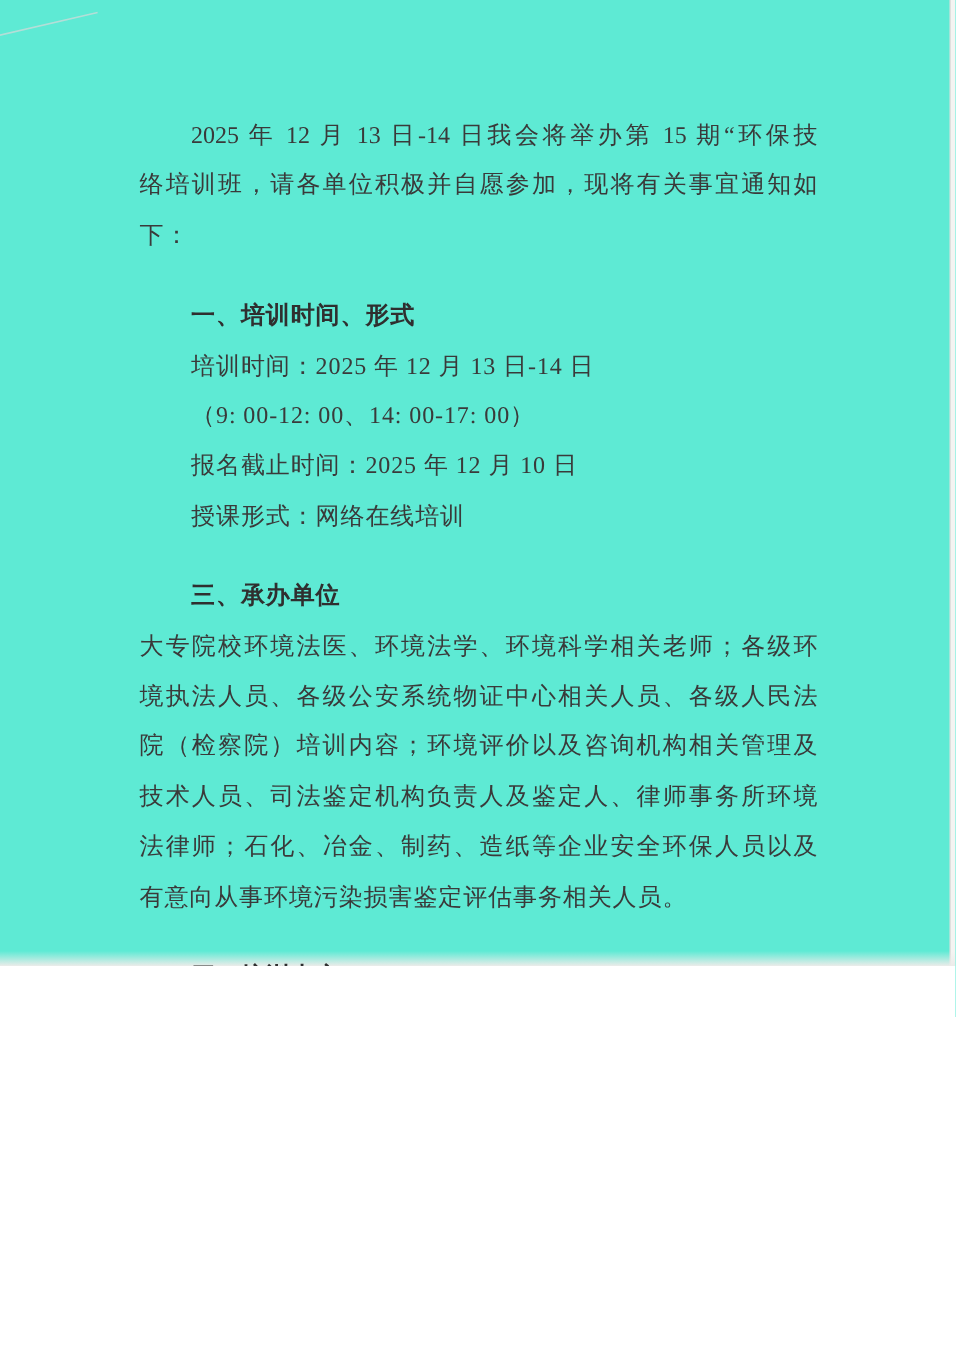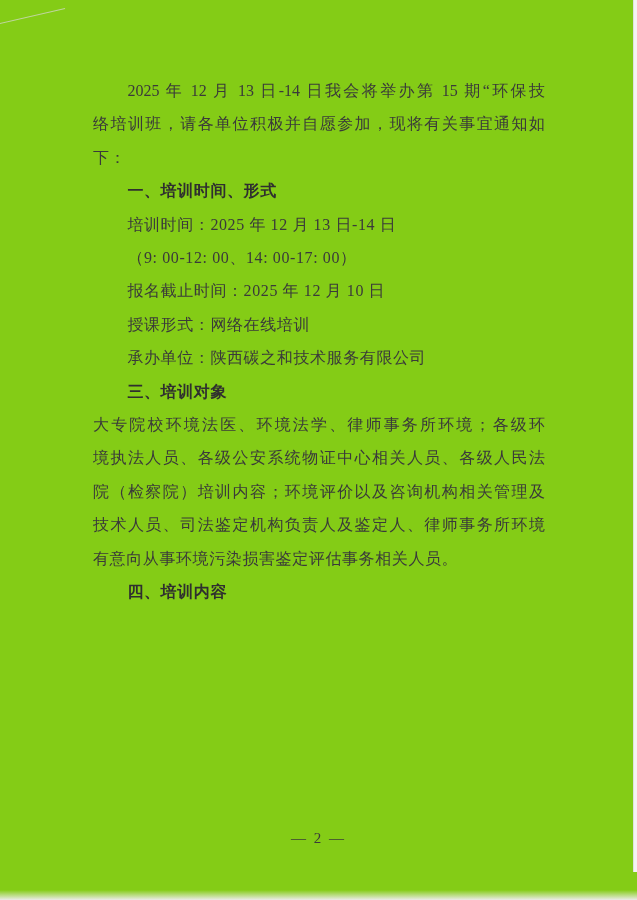--- a/index.html
+++ b/index.html
@@ -3,22 +3,22 @@
 <meta charset="utf-8">
 <style>
   html, body { margin: 0; padding: 0; }
   body {
     width: 637px; height: 900px;
     font-family: "Liberation Serif", "DejaVu Serif", serif;
     background: #ffffff;
   }
   .page {
     position: relative;
-    width: 637px; height: 900px;
-    background: #84cc16;
+    width: 637px; height: 644px;
+    background: #5eead4;
     overflow: hidden;
   }
   
   .crease {
     position: absolute; left: -6px; top: 16px;
     width: 72px; height: 1px;
     background: #d9d9d9; opacity: .7;
     transform: rotate(-13deg);
   }
   .scan-line {
@@ -42,21 +42,21 @@
     color: #3a3a3a;
   }
   .line {
     font-size: 16px;
     line-height: 33.4px;
     letter-spacing: 0.6px;
     white-space: normal;
   }
   .fill { text-align: justify; text-align-last: justify; letter-spacing: 0; }
   .indent { text-indent: 2.15em; }
-  .bold { font-weight: bold; color: #2f2f2f; }
+  .bold { font-weight: bold; color: #2f2f2f; margin-top: 20px; }
   .page-number {
     position: absolute; left: 0; top: 830px; width: 637px;
     text-align: center;
     font-size: 15px; letter-spacing: 2px;
     color: #3a3a3a;
   }
 </style>
 </head>
 <body>
 
@@ -69,25 +69,25 @@
 
   <div class="doc">
     <div class="line fill indent">2025 年 12 月 13 日-14 日我会将举办第 15 期“环保技</div>
     <div class="line fill">络培训班，请各单位积极并自愿参加，现将有关事宜通知如</div>
     <div class="line">下：</div>
     <div class="line indent bold">一、培训时间、形式</div>
     <div class="line indent">培训时间：2025 年 12 月 13 日-14 日</div>
     <div class="line indent">（9: 00-12: 00、14: 00-17: 00）</div>
     <div class="line indent">报名截止时间：2025 年 12 月 10 日</div>
     <div class="line indent">授课形式：网络在线培训</div>
-    <div class="line indent">承办单位：陕西碳之和技术服务有限公司</div>
-    <div class="line indent bold">三、培训对象</div>
-    <div class="line fill">大专院校环境法医、环境法学、律师事务所环境；各级环</div>
+    <div class="line indent bold">三、承办单位</div>
+    <div class="line fill">大专院校环境法医、环境法学、环境科学相关老师；各级环</div>
     <div class="line fill">境执法人员、各级公安系统物证中心相关人员、各级人民法</div>
     <div class="line fill">院（检察院）培训内容；环境评价以及咨询机构相关管理及</div>
     <div class="line fill">技术人员、司法鉴定机构负责人及鉴定人、律师事务所环境</div>
+    <div class="line fill">法律师；石化、冶金、制药、造纸等企业安全环保人员以及</div>
     <div class="line">有意向从事环境污染损害鉴定评估事务相关人员。</div>
     <div class="line indent bold">四、培训内容</div>
   </div>
 
   <div class="page-number">— 2 —</div>
 
 </div>
 
 </body></html>

